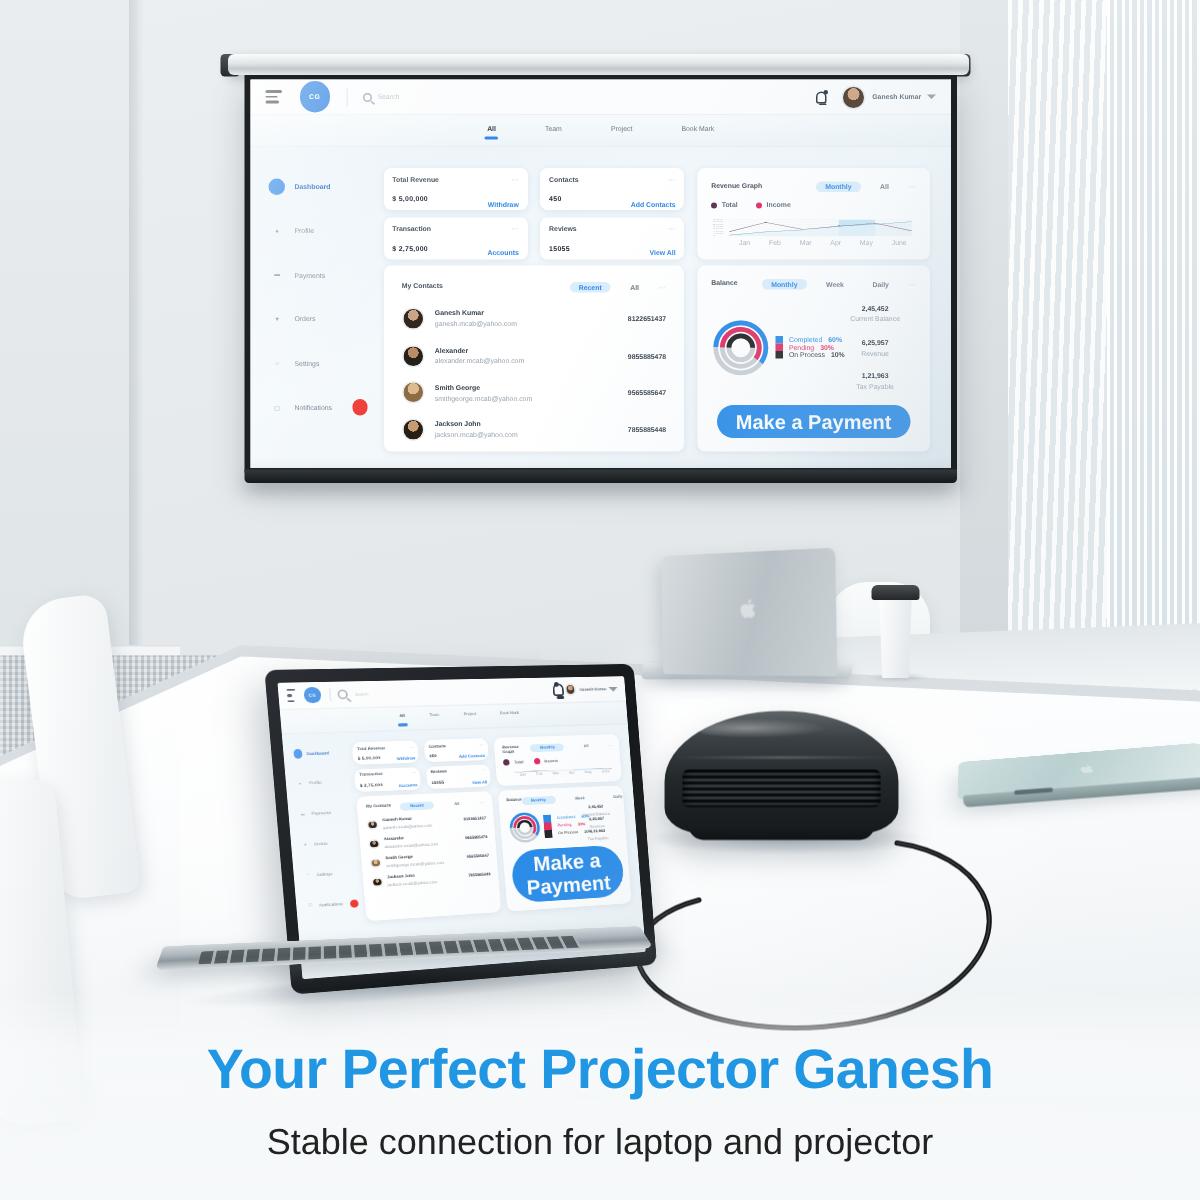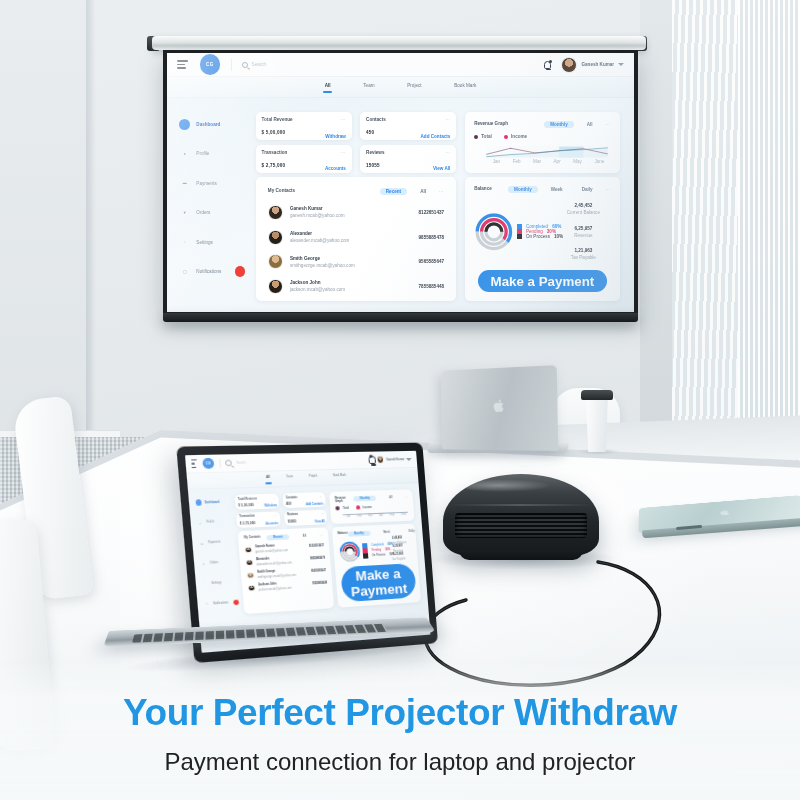--- a/index.html
+++ b/index.html
@@ -989,15 +989,15 @@
 
   <div class="clap">
     <svg class="clap-apple" viewBox="0 0 24 28">
       <path fill="#ffffff" d="M17.6 14.7c0-3 2.4-4.4 2.5-4.5-1.4-2-3.5-2.3-4.2-2.3-1.8-.2-3.5 1-4.4 1-.9 0-2.3-1-3.8-1-1.9 0-3.7 1.1-4.7 2.9-2 3.5-.5 8.7 1.4 11.5.9 1.4 2.1 3 3.6 2.9 1.4-.1 2-.9 3.7-.9s2.2.9 3.8.9c1.6 0 2.5-1.4 3.5-2.8 1.1-1.6 1.5-3.1 1.6-3.2-.1 0-3-1.2-3-4.5zM14.8 5.6c.8-1 1.3-2.3 1.2-3.6-1.2 0-2.6.8-3.4 1.8-.7.8-1.4 2.2-1.2 3.5 1.3.1 2.6-.7 3.4-1.7z"></path>
     </svg>
   </div>
   <div class="clap-edge"></div>
   <div class="clap-ports"></div>
 
   <div class="bottom-wash"></div>
-  <div class="headline">Your Perfect Projector Withdraw</div>
-  <div class="subline">Payment connection for laptop and projector</div>
+  <div class="headline">Your Perfect Projector Ganesh</div>
+  <div class="subline">Stable connection for laptop and projector</div>
 </div>
 
 </body></html>

